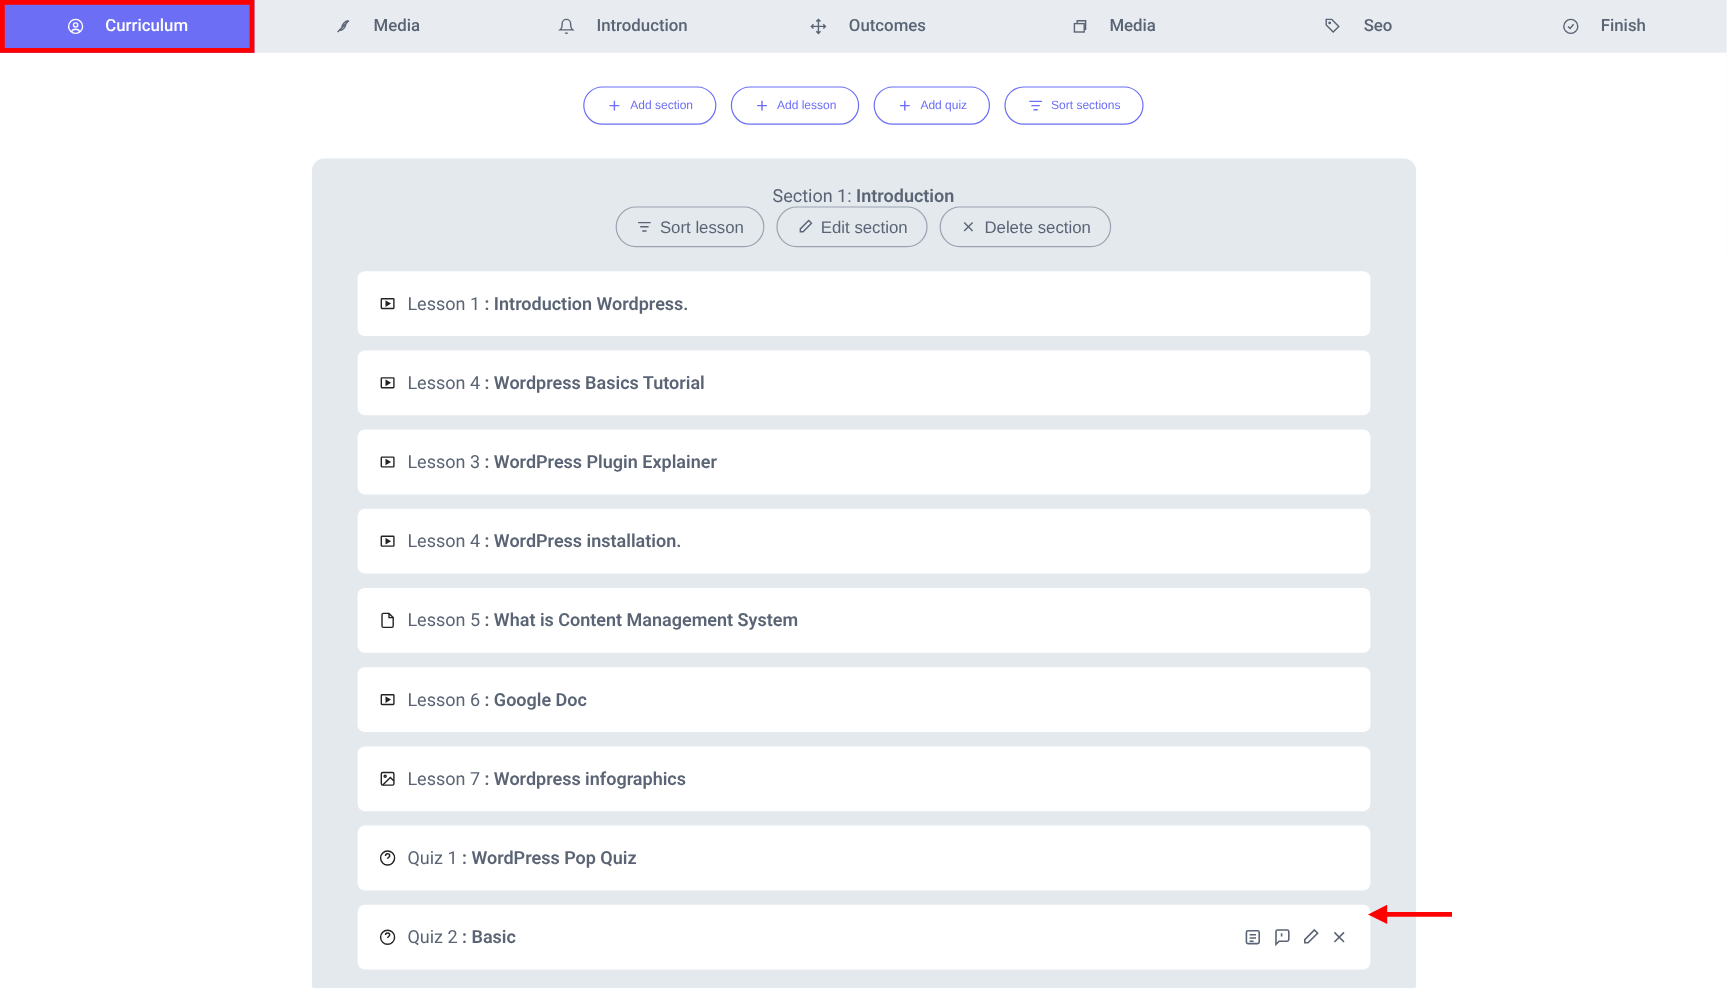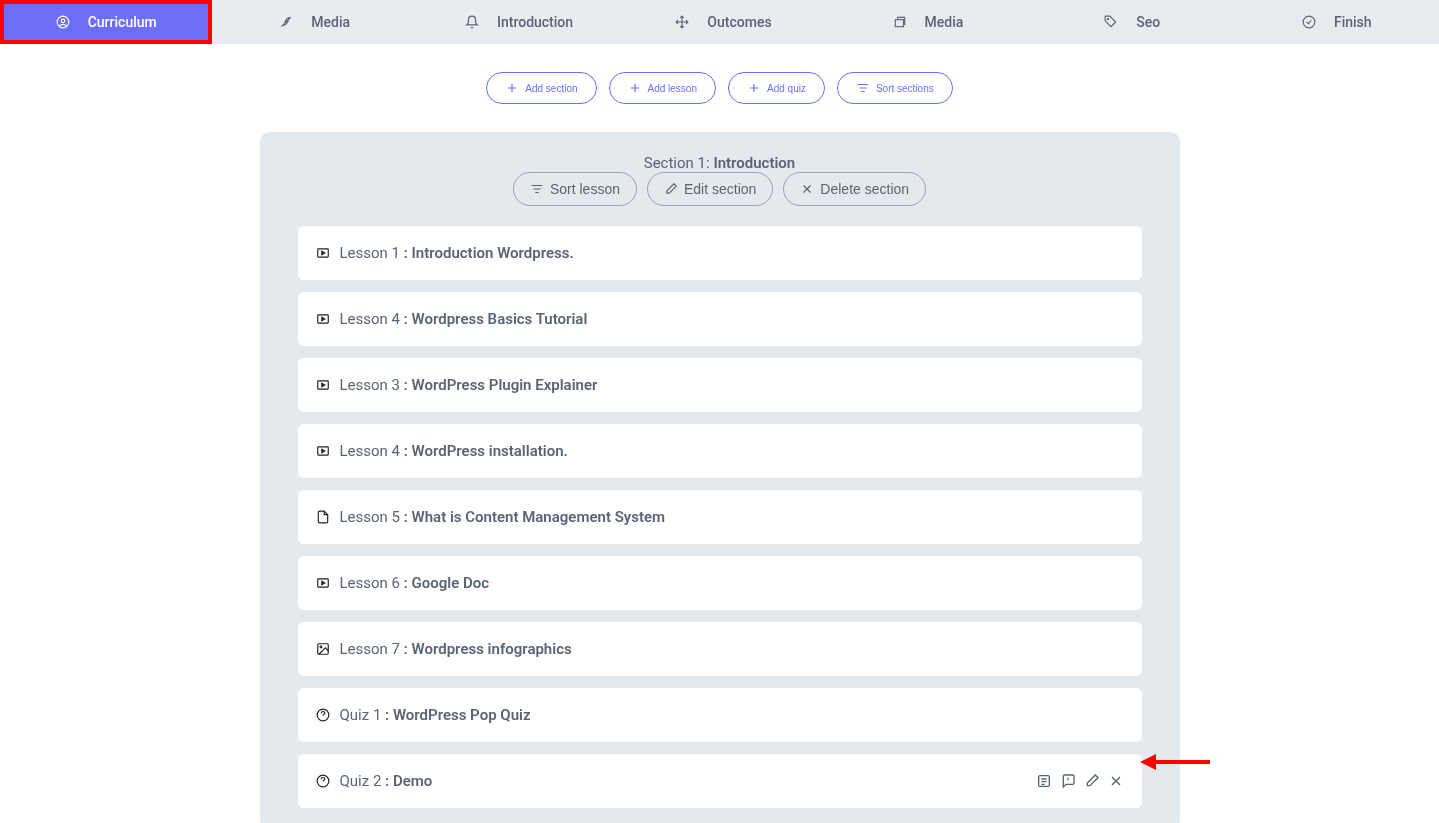--- a/index.html
+++ b/index.html
@@ -354,21 +354,21 @@
         </span>
         <span class="lesson-text"><span>Quiz 1 </span><span class="bold">: WordPress Pop Quiz</span></span>
       </div>
       <div class="lesson-item">
         <span class="lesson-icon">
           <svg viewBox="0 0 24 24" width="14" height="14" fill="none" stroke="#222" stroke-width="2">
             <circle cx="12" cy="12" r="10"></circle>
             <path d="M9 9a3 3 0 116 0c0 2-3 2-3 4M12 17h.01"></path>
           </svg>
         </span>
-        <span class="lesson-text"><span>Quiz 2 </span><span class="bold">: Demo</span></span>
+        <span class="lesson-text"><span>Quiz 2 </span><span class="bold">: Basic</span></span>
         <div class="item-actions">
           <span class="item-action-icon">
             <svg viewBox="0 0 24 24" width="16" height="16" fill="none" stroke="currentColor" stroke-width="2">
               <rect x="4" y="4" width="16" height="16" rx="2"></rect>
               <path d="M8 9h8M8 13h8M8 17h5"></path>
             </svg>
           </span>
           <span class="item-action-icon">
             <svg viewBox="0 0 24 24" width="16" height="16" fill="none" stroke="currentColor" stroke-width="2">
               <path d="M21 15a2 2 0 01-2 2H9l-4 4V5a2 2 0 012-2h12a2 2 0 012 2v10z"></path>

